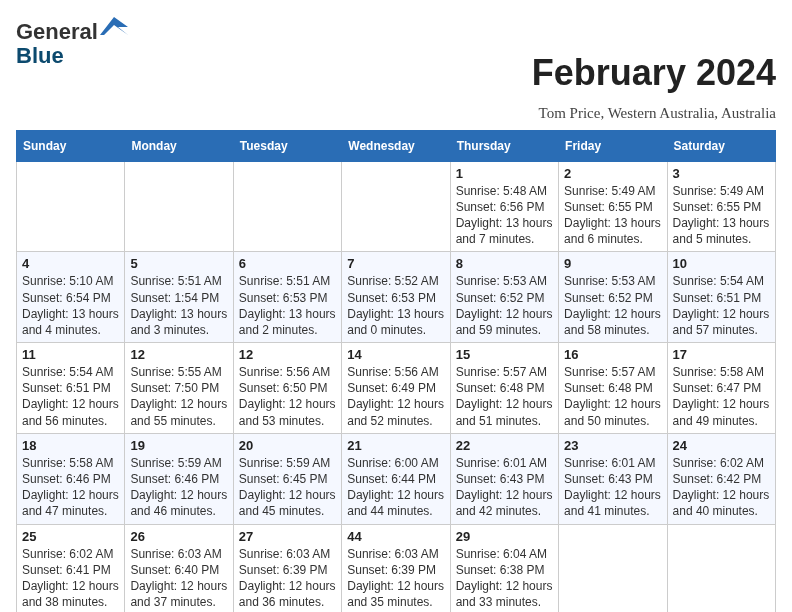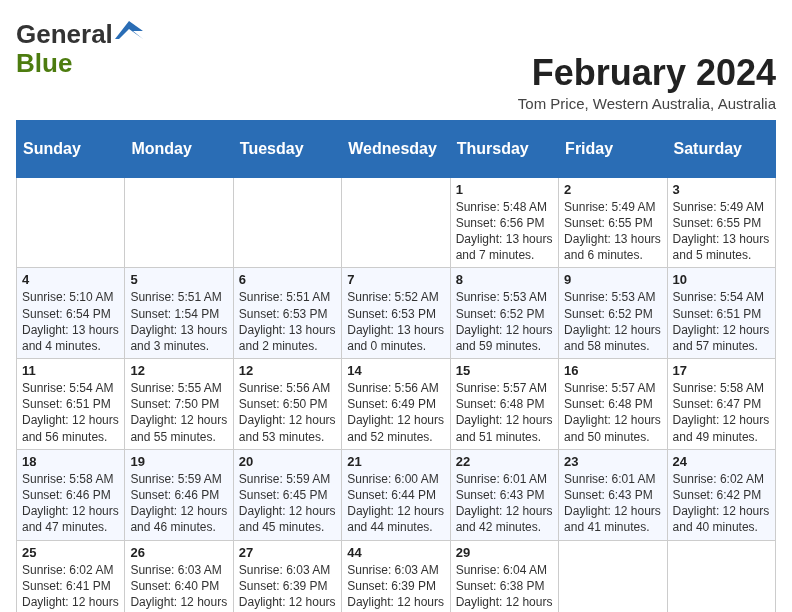--- a/index.html
+++ b/index.html
@@ -15,59 +15,60 @@
       align-items: flex-start;
       justify-content: space-between;
       margin-bottom: 4px;
     }
     .logo {
       display: flex;
       align-items: center;
       margin-top: 4px;
     }
     .logo-text {
-      font-size: 26px;
+      font-size: 22px;
       font-weight: bold;
       line-height: 1.1;
     }
     .logo-general { color: #333; }
-    .logo-blue { color: #4d7c0f; }
+    .logo-blue { color: #0c4a6e; }
     .logo-icon {
       width: 28px;
       height: 22px;
       margin-left: 2px;
       margin-top: -4px;
     }
     .title-section {
       text-align: right;
     }
     .month-title {
       font-size: 36px;
       font-weight: bold;
       color: #222;
       line-height: 1.1;
       margin-top: 37px;
     }
     .location-title {
       font-size: 15px;
       color: #444;
-      margin-top: 2px;
+      margin-top: 12px;
+      font-family: Liberation Serif, serif;
     }
     .calendar {
       width: 100%;
       border-collapse: collapse;
       margin-top: 8px;
       font-size: 11px;
     }
     .calendar th {
       background-color: #2a6db5;
       color: #fff;
       text-align: left;
-      padding: 19px 6px;
-      font-size: 16px;
+      padding: 8px 6px;
+      font-size: 12px;
       font-weight: bold;
       border: 1px solid #2a6db5;
     }
     .calendar td {
       border: 1px solid #ccc;
       vertical-align: top;
       padding: 4px 5px;
       width: calc(100% / 7);
       height: 88px;
     }

